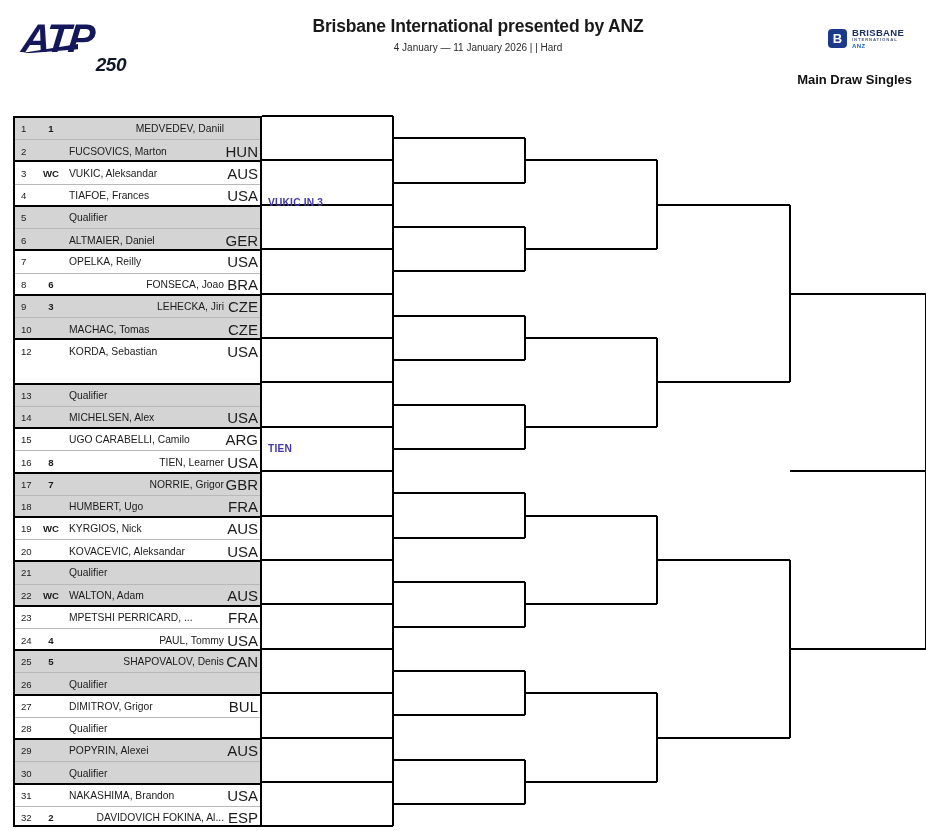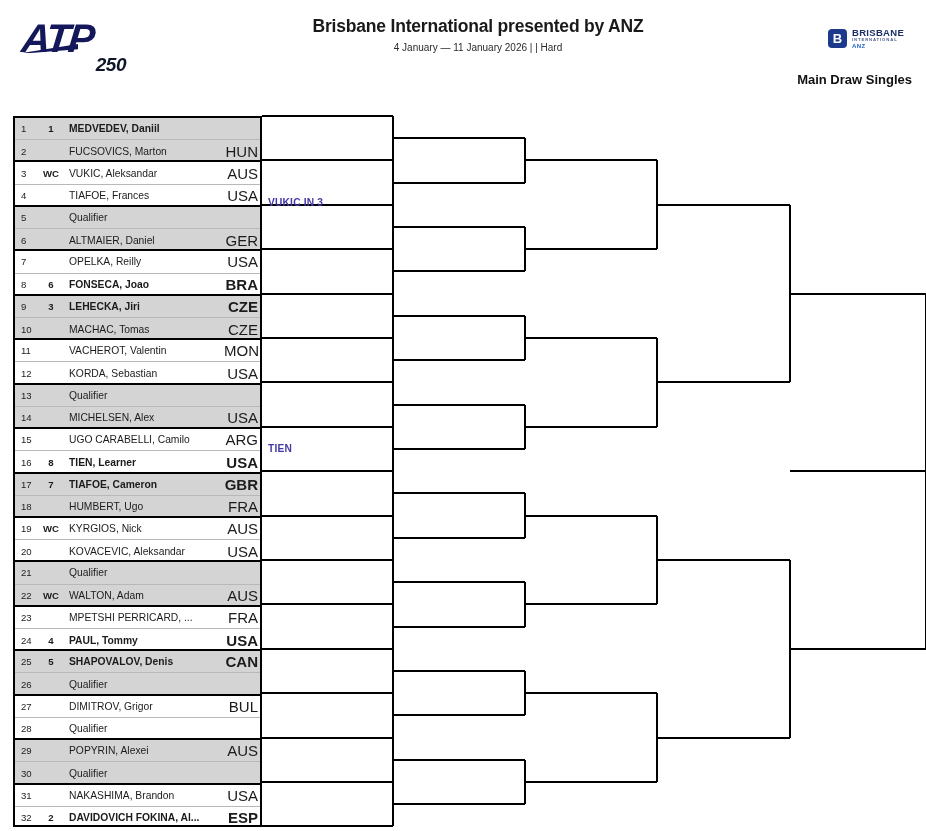--- a/index.html
+++ b/index.html
@@ -75,21 +75,21 @@
     position: relative; height: 22.2px;
     display: flex; align-items: center;
     font-size: 10.3px; color: #1b1b1b;
     white-space: nowrap; overflow: hidden;
   }
   .row.sep { border-bottom: 1px solid #b8b8b8; }
   .c-num  { width: 22px; padding-left: 6px; font-size: 9.6px; color: #222; flex: 0 0 22px; }
   .c-seed { width: 28px; text-align: center; font-weight: 700; font-size: 9.6px; flex: 0 0 28px; }
   .c-name { flex: 1 1 auto; padding-left: 4px; overflow: hidden; text-overflow: ellipsis; }
   .c-ctry { width: 36px; text-align: right; padding-right: 2px; flex: 0 0 36px; font-size: 15px; }
-  .row.seeded .c-name, .row.seeded .c-ctry { font-weight: 700; }
+  .row.seeded .c-name, .row.seeded .c-ctry { font-weight: 400; text-align: right; }
 
   
   #bracket { position: absolute; left: 0; top: 0; width: 926px; height: 831px; pointer-events: none; }
   .hline { position: absolute; background: #000; height: 2px; }
   .vline { position: absolute; background: #000; width: 2px; }
 
   .note {
     position: absolute;
     font-size: 10.2px; font-weight: 700; color: #4338a8;
     letter-spacing: 0.2px; white-space: nowrap;
@@ -187,26 +187,20 @@
           <span class="c-ctry">CZE</span>
         </div>
         <div class="row">
           <span class="c-num">10</span>
           <span class="c-seed"></span>
           <span class="c-name">MACHAC, Tomas</span>
           <span class="c-ctry">CZE</span>
         </div>
       </div>
       <div class="pair">
-        <div class="row sep">
-          <span class="c-num">11</span>
-          <span class="c-seed"></span>
-          <span class="c-name">VACHEROT, Valentin</span>
-          <span class="c-ctry">MON</span>
-        </div>
         <div class="row">
           <span class="c-num">12</span>
           <span class="c-seed"></span>
           <span class="c-name">KORDA, Sebastian</span>
           <span class="c-ctry">USA</span>
         </div>
       </div>
       <div class="pair shaded">
         <div class="row sep">
           <span class="c-num">13</span>
@@ -232,21 +226,21 @@
           <span class="c-num">16</span>
           <span class="c-seed">8</span>
           <span class="c-name">TIEN, Learner</span>
           <span class="c-ctry">USA</span>
         </div>
       </div>
       <div class="pair shaded">
         <div class="row sep seeded">
           <span class="c-num">17</span>
           <span class="c-seed">7</span>
-          <span class="c-name">TIAFOE, Cameron</span>
+          <span class="c-name">NORRIE, Grigor</span>
           <span class="c-ctry">GBR</span>
         </div>
         <div class="row">
           <span class="c-num">18</span>
           <span class="c-seed"></span>
           <span class="c-name">HUMBERT, Ugo</span>
           <span class="c-ctry">FRA</span>
         </div>
       </div>
       <div class="pair">

